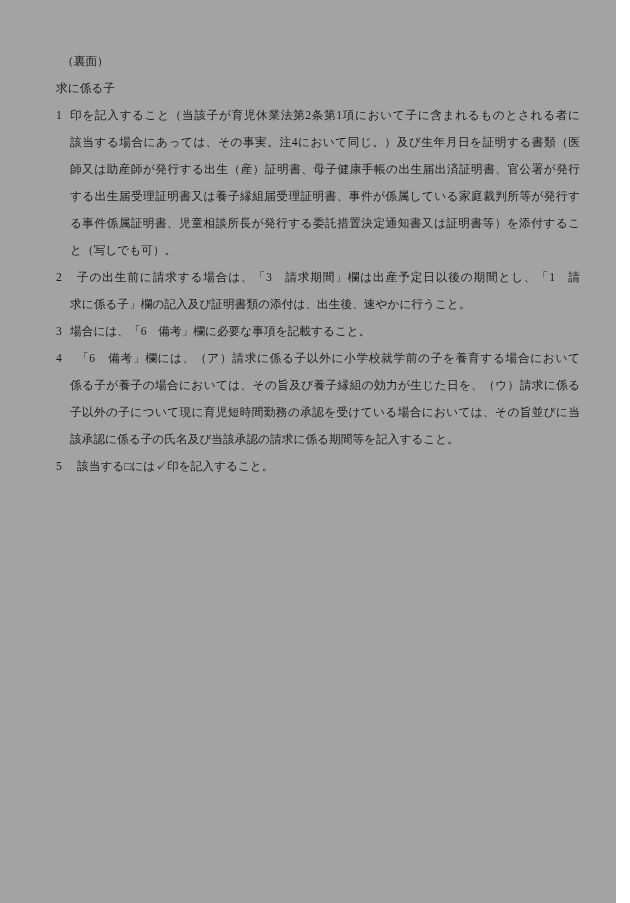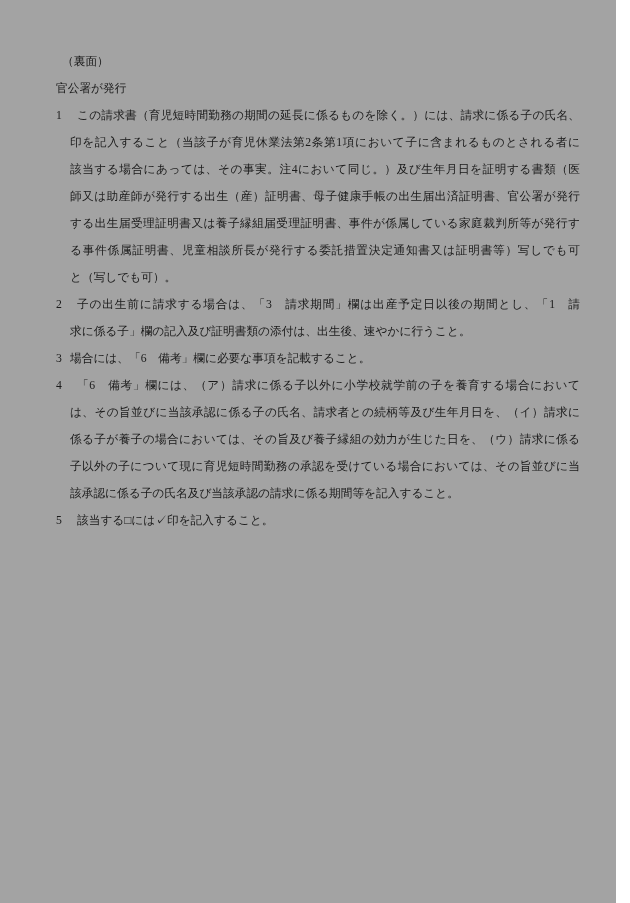--- a/index.html
+++ b/index.html
@@ -57,31 +57,30 @@
   .note-line.first {
     text-indent: 7px;
   }
 </style>
 </head>
 <body>
 
 <div class="page">
   <div class="content">
     <div class="line side-label">（裏面）</div>
-    <div class="line heading">官公署が発行</div>
+    <div class="line heading">求に係る子</div>
     <div class="notes">
   <div class="note">
     <div class="note-num">1</div>
     <div class="note-body">
-            <div class="note-line first full">この請求書（育児短時間勤務の期間の延長に係るものを除く。）には、請求に係る子の氏名、</div>
             <div class="note-line full">印を記入すること（当該子が育児休業法第2条第1項において子に含まれるものとされる者に</div>
             <div class="note-line full">該当する場合にあっては、その事実。注4において同じ。）及び生年月日を証明する書類（医</div>
             <div class="note-line full">師又は助産師が発行する出生（産）証明書、母子健康手帳の出生届出済証明書、官公署が発行</div>
             <div class="note-line full">する出生届受理証明書又は養子縁組届受理証明書、事件が係属している家庭裁判所等が発行す</div>
-            <div class="note-line full">る事件係属証明書、児童相談所長が発行する委託措置決定通知書又は証明書等）写しでも可</div>
+            <div class="note-line full">る事件係属証明書、児童相談所長が発行する委託措置決定通知書又は証明書等）を添付するこ</div>
             <div class="note-line">と（写しでも可）。</div>
           </div>
   </div>
 
   <div class="note">
     <div class="note-num">2</div>
     <div class="note-body">
             <div class="note-line first full">子の出生前に請求する場合は、「3　請求期間」欄は出産予定日以後の期間とし、「1　請</div>
             <div class="note-line">求に係る子」欄の記入及び証明書類の添付は、出生後、速やかに行うこと。</div>
           </div>
@@ -91,21 +90,20 @@
     <div class="note-num">3</div>
     <div class="note-body">
             <div class="note-line">場合には、「6　備考」欄に必要な事項を記載すること。</div>
           </div>
   </div>
 
   <div class="note">
     <div class="note-num">4</div>
     <div class="note-body">
             <div class="note-line first full">「6　備考」欄には、（ア）請求に係る子以外に小学校就学前の子を養育する場合において</div>
-            <div class="note-line full">は、その旨並びに当該承認に係る子の氏名、請求者との続柄等及び生年月日を、（イ）請求に</div>
             <div class="note-line full">係る子が養子の場合においては、その旨及び養子縁組の効力が生じた日を、（ウ）請求に係る</div>
             <div class="note-line full">子以外の子について現に育児短時間勤務の承認を受けている場合においては、その旨並びに当</div>
             <div class="note-line">該承認に係る子の氏名及び当該承認の請求に係る期間等を記入すること。</div>
           </div>
   </div>
 
   <div class="note">
     <div class="note-num">5</div>
     <div class="note-body">
             <div class="note-line first">該当する□には✓印を記入すること。</div>

